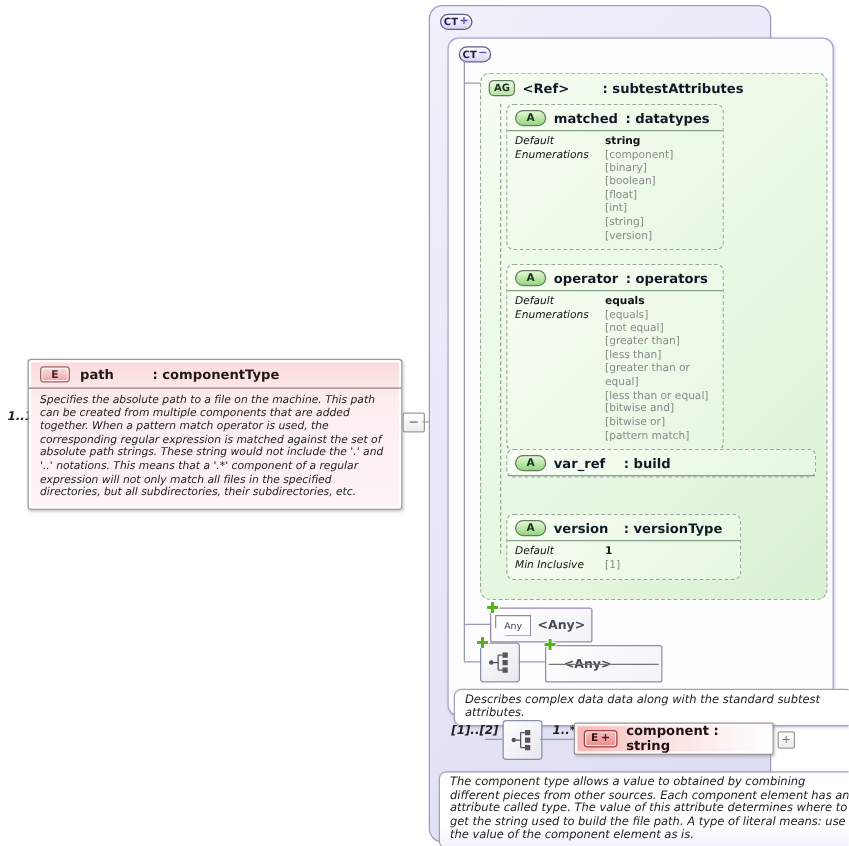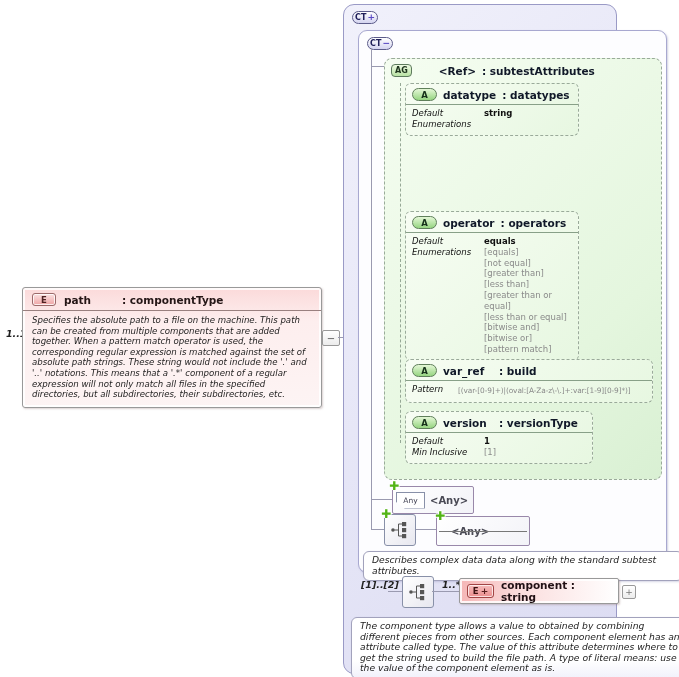--- a/index.html
+++ b/index.html
@@ -23,21 +23,21 @@
 
   
   #inner-box{left:14px;top:25px;width:309px;height:543px;background:#fdfdff;border:1px solid #a8a8d0;
              border-radius:9px;box-shadow:1px 1px 2px rgba(120,120,170,.35);}
   #inner-box>.titlebox-header{padding:6px 8px 0 8px;}
 
   
   #ag-box{left:25px;top:27px;width:278px;height:422px;border:1px dashed #9aaa9a;border-radius:8px;
           background:linear-gradient(135deg,#f5fdf1 0%,#e4f6de 70%,#d9f0d3 100%);}
   #ag-box>.titlebox-header{padding:5px 6px 0 6px;color:#101828;}
-  .ag-name{display:inline-block;min-width:58px;text-align:right;}
+  .ag-name{display:inline-block;min-width:58px;}
 
   
   .attr-box{position:absolute;border:1px dashed #9aaa9a;border-radius:6px;
             background:linear-gradient(135deg,#f7fdf3 0%,#e7f7e1 100%);}
   .attr-header{display:flex;align-items:center;gap:6px;font-weight:bold;font-size:10.5px;color:#101828;
                padding:4px 6px 3px 6px;border-bottom:1px solid #88a088;}
   .attr-name{display:inline-block;min-width:50px;}
   .facets{display:grid;grid-template-columns:68px 1fr;padding:3px 6px 5px 6px;
           font-size:8.5px;line-height:10.8px;color:#111;column-gap:4px;}
   .facet-label{font-style:italic;}
@@ -150,27 +150,34 @@
         <div class="titlebox-header">
           <span class="badge badge-ag">AG</span>
           <span class="ag-name">&lt;Ref&gt;</span>
           <span>: subtestAttributes</span>
         </div>
         <div class="vdash" style="left:15px;top:24px;height:360px;"></div>
 
         <div class="attr-box" style="left:20px;top:24px;width:172px;">
           <div class="attr-header">
             <span class="badge badge-a">A</span>
-            <span class="attr-name">datatype</span>
+            <span class="attr-name">matched</span>
             <span>: datatypes</span>
           </div>
           <div class="facets">
             <span class="facet-label">Default</span>
             <span class="facet-strong">string</span>
             <span class="facet-label">Enumerations</span>
+            <span class="facet-gray prelines">[component]
+[binary]
+[boolean]
+[float]
+[int]
+[string]
+[version]</span>
           </div>
         </div>
 
         <div class="attr-box" style="left:20px;top:152px;width:172px;">
           <div class="attr-header">
             <span class="badge badge-a">A</span>
             <span class="attr-name">operator</span>
             <span>: operators</span>
           </div>
           <div class="facets">
@@ -188,24 +195,20 @@
 [pattern match]</span>
           </div>
         </div>
 
         <div class="attr-box" style="left:20px;top:300px;width:246px;">
           <div class="attr-header">
             <span class="badge badge-a">A</span>
             <span class="attr-name">var_ref</span>
             <span>: build</span>
           </div>
-          <div class="facets facets-pattern">
-            <span class="facet-label">Pattern</span>
-            <span class="pattern-val">[(var-[0-9]+)|(oval:[A-Za-z\-\.]+:var:[1-9][0-9]*)]</span>
-          </div>
         </div>
 
         <div class="attr-box" style="left:20px;top:352px;width:186px;">
           <div class="attr-header">
             <span class="badge badge-a">A</span>
             <span class="attr-name">version</span>
             <span>: versionType</span>
           </div>
           <div class="facets">
             <span class="facet-label">Default</span>

